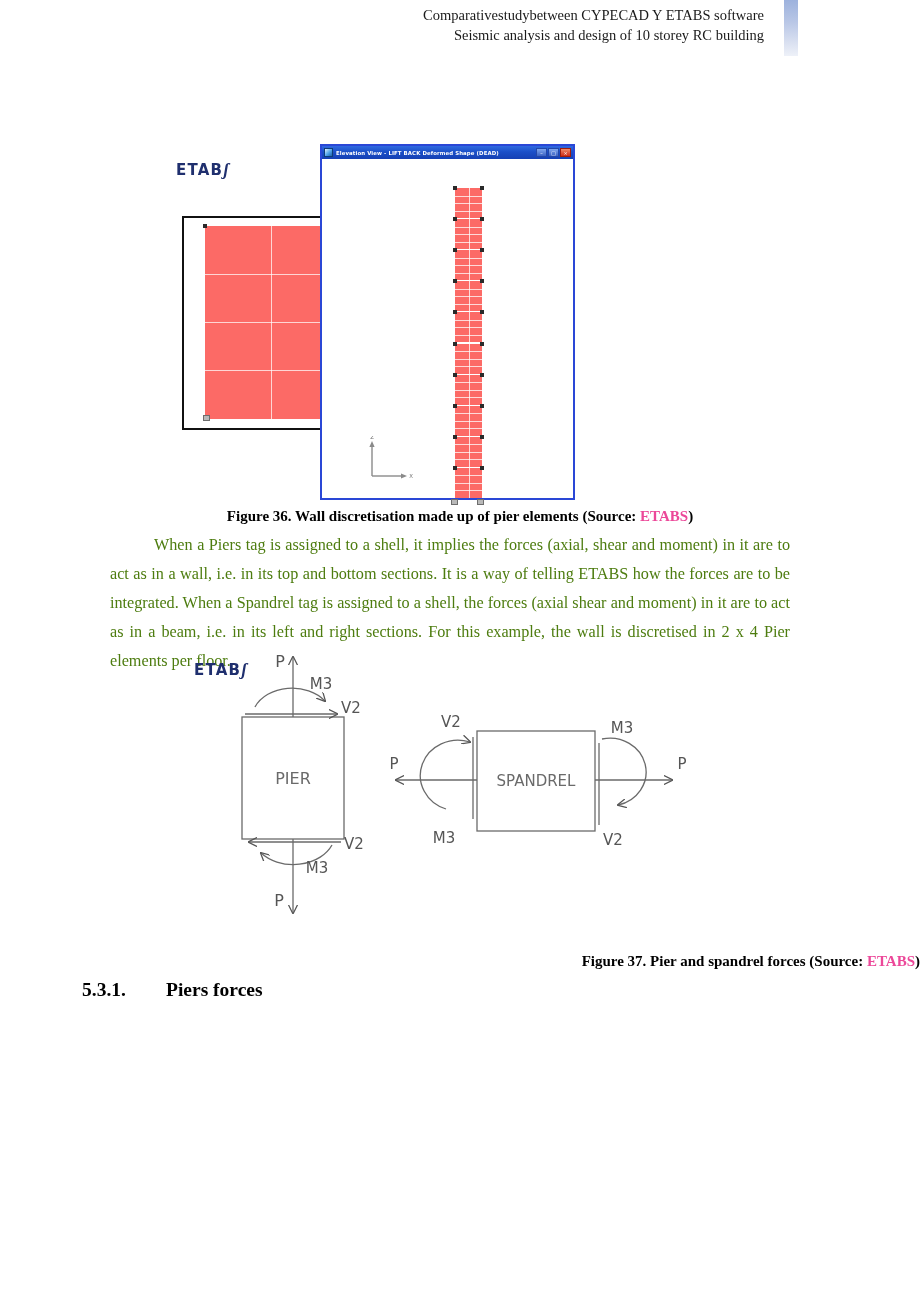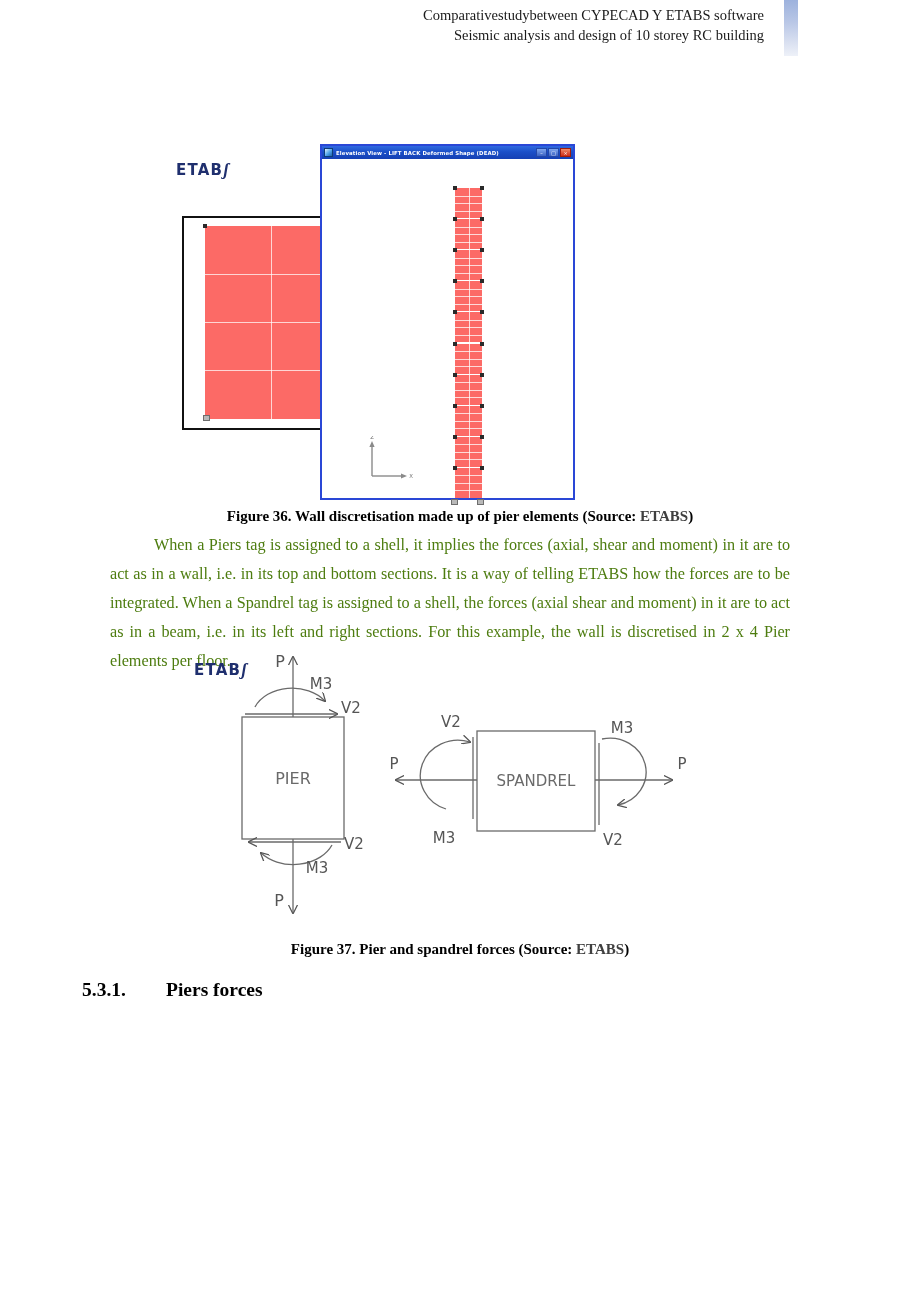--- a/index.html
+++ b/index.html
@@ -213,21 +213,21 @@
 
   .fig-caption {
     position: absolute;
     left: 0; width: 920px;
     text-align: center;
     font-family: "Liberation Serif", serif;
     font-weight: bold;
     font-size: 15px;
     color: #000000;
   }
-  .fig-caption .src { color: #404040; margin-top: 48px; }
+  .fig-caption .src { color: #ec4899; margin-top: 48px; }
   #caption36 { top: 440px; }
 
   
   .body-para {
     position: absolute;
     left: 110px;
     top: 515px;
     width: 680px;
     font-family: "Liberation Serif", serif;
     font-size: 16.2px;
@@ -457,16 +457,16 @@
 
     <line x1="213" y1="67" x2="290" y2="67" stroke="#6a6a6a" stroke-width="1.3" marker-end="url(#ah)"></line>
     <text x="300" y="56" font-family="DejaVu Sans, sans-serif" font-size="15" fill="#555" text-anchor="middle" id="spRP">P</text>
 
     <line x1="217" y1="30" x2="217" y2="112" stroke="#6a6a6a" stroke-width="1.3"></line>
     <path d="M220,26 A32,30 0 0 1 236,92" fill="none" stroke="#6a6a6a" stroke-width="1.3" marker-end="url(#ah)"></path>
     <text x="240" y="20" font-family="DejaVu Sans, sans-serif" font-size="15" fill="#555" text-anchor="middle" id="spRM">M3</text>
     <text x="231" y="132" font-family="DejaVu Sans, sans-serif" font-size="15" fill="#555" text-anchor="middle" id="spRV">V2</text>
   </svg>
 
-  <div class="fig-caption" id="caption37" style="top:296px;"><span>Figure 37. Pier and spandrel forces (Source: </span><span class="src">ETABS</span><span>)</span></div>
+  <div class="fig-caption" id="caption37" style="top:308px;text-align:right;"><span>Figure 37. Pier and spandrel forces (Source: </span><span class="src">ETABS</span><span>)</span></div>
 </div>
 
 <div class="section-heading"><span class="num">5.3.1.</span><span>Piers forces</span></div>
 
 </body></html>

